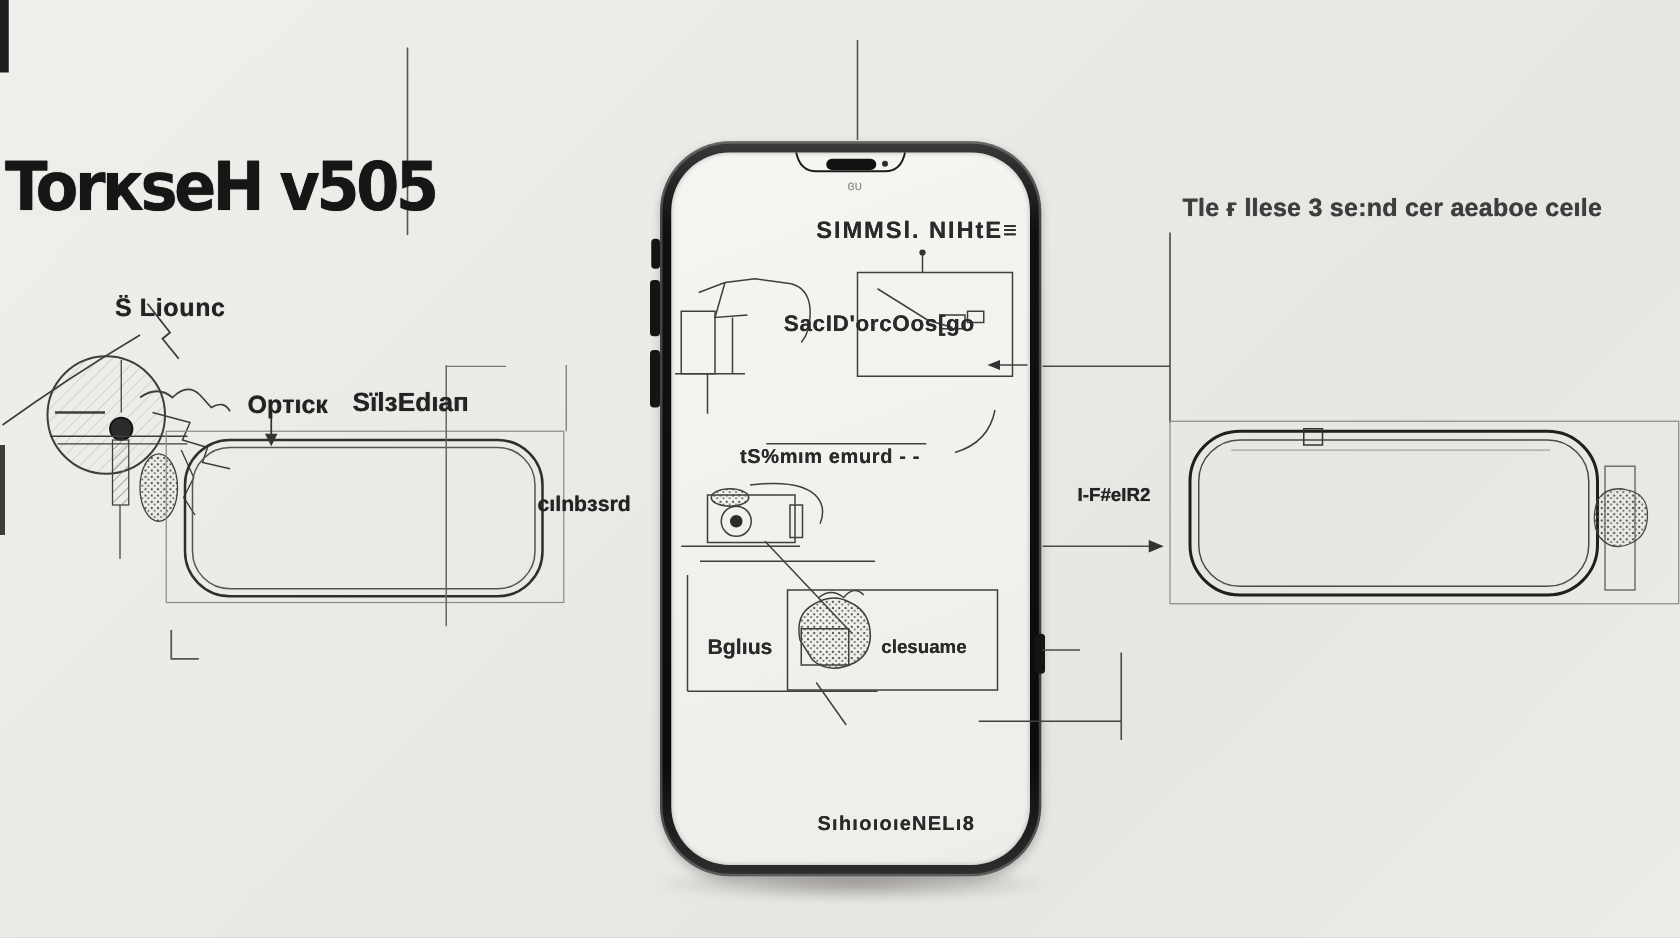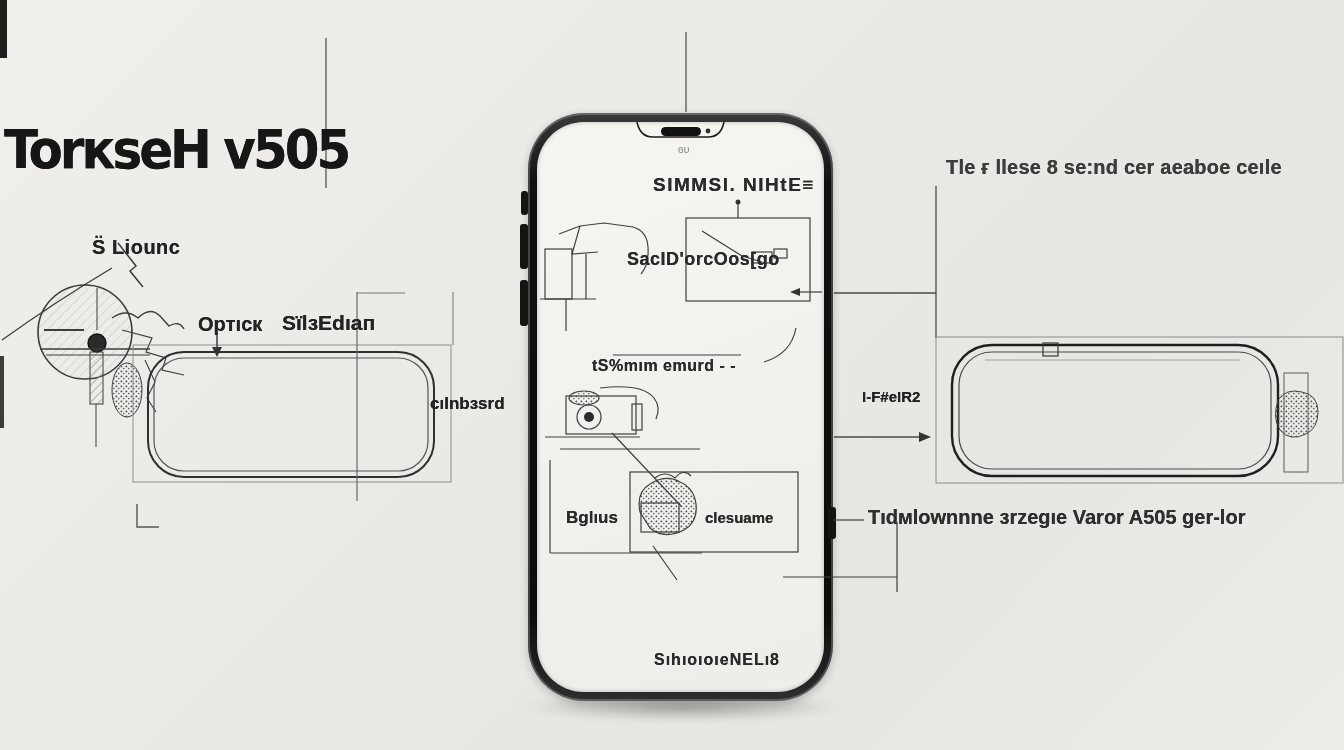--- a/index.html
+++ b/index.html
@@ -202,23 +202,22 @@
       <rect x="1284" y="373" width="24" height="99" stroke="#666" stroke-width="1.1"></rect>
       <path d="M1278,400 q8,-12 24,-8 q16,3 16,20 q0,16 -12,22 q-16,8 -26,-4 q-8,-12 -2,-30 z" fill="url(#stipple)" stroke="#444" stroke-width="1"></path>
     </g>
   </svg>
 
   <div class="lbl pos-title">TorкseH v505</div>
   <div class="lbl pos-subtitle">S̈ Liounc</div>
   <div class="lbl pos-optic">Opтıcк</div>
   <div class="lbl pos-sliedari">SïlɜEdıaп</div>
   <div class="lbl pos-cinbesrv">cılnbɜsrd</div>
-  <div class="lbl pos-righttop">Tle ғ llese 8 se:nd cer aeaboe ceıle</div>
+  <div class="lbl pos-righttop">Tle ғ llese 3 se:nd cer aeaboe ceıle</div>
   <div class="lbl pos-rightmid">I-F#eIR2</div>
-  <div class="lbl pos-rightbottom">Tıdмlownnne зrzegıe Varor A505 ger-lor</div>
 
   <div class="scr-cap cap-logo">ɞυ</div>
   <div class="scr-cap cap1">SIMMSl. NIHtE≡</div>
   <div class="scr-cap cap2">SacID'orcOos[go</div>
   <div class="scr-cap cap3">tS%mım emurd -  -</div>
   <div class="scr-cap cap4">Bglıus</div>
   <div class="scr-cap cap5">clesuame</div>
   <div class="scr-cap cap6">SıhıoıoıeNELı8</div>
 
 </div>

